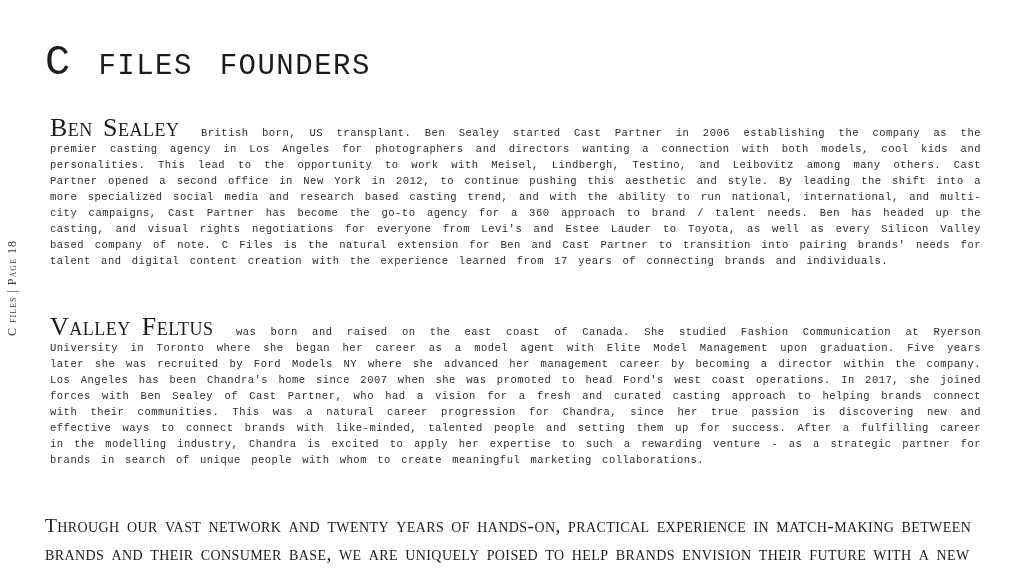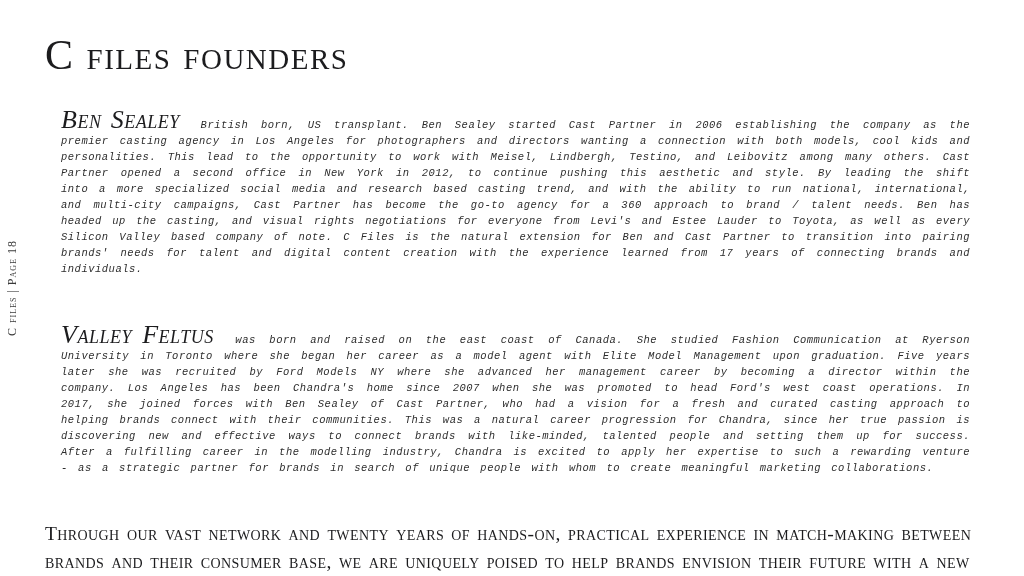--- a/index.html
+++ b/index.html
@@ -23,39 +23,38 @@
     letter-spacing: 1px;
     color: #3a3a3a;
   }
   .content {
     position: absolute;
     left: 45px;
     top: 0;
     width: 941px;
   }
   .page-title {
-    margin: 32px 0 0 0;
-    font-family: Liberation Serif, serif;
+    margin: 40px 0 0 0;
+    font-family: Liberation Mono, monospace;
     font-variant: small-caps;
     font-weight: normal;
     font-size: 42px;
     line-height: 46px;
     letter-spacing: 1.5px;
     color: #1c1c1e;
   }
   .bio {
-    margin: 16px;
+    margin: 5px;
     text-align: justify;
     font-family: "Liberation Mono", monospace;
     font-size: 10.5px;
     line-height: 16px;
     letter-spacing: 0.5px;
     word-spacing: 3.5px;
     color: #2d2d2d;
-    font-style: italic;
   }
   .bio-first  { margin-top: 34px; }
   .bio-second { margin-top: 50px; }
   .bio-name {
     font-family: "Liberation Serif", serif;
     font-variant: small-caps;
     font-size: 26px;
     line-height: 16px;
     letter-spacing: 0.5px;
     word-spacing: 0;

